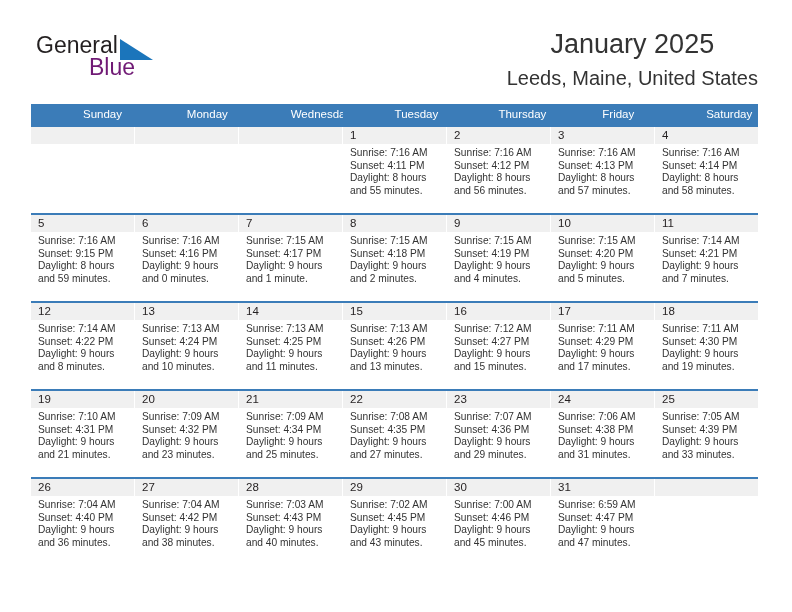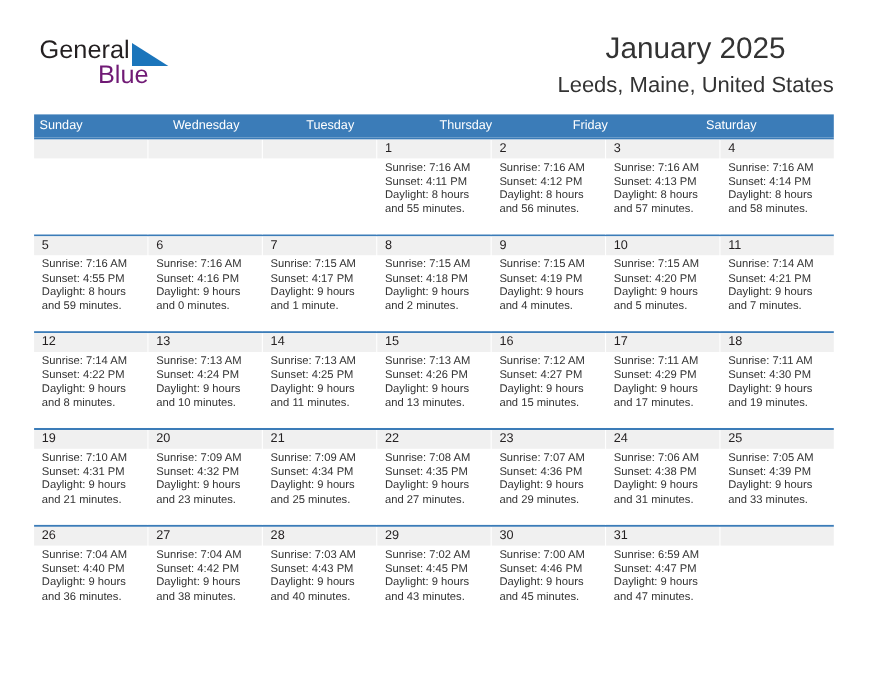--- a/index.html
+++ b/index.html
@@ -97,24 +97,25 @@
     display: flex;
     width: 100%;
     background: #3b7cb8;
     height: 21px;
   }
   .weekday {
     flex: 1 1 0;
     color: #ffffff;
     font-size: 11.5px;
     line-height: 21px;
-    padding-left: 5px;
+    padding-left: 12px;
     box-sizing: border-box;
     white-space: nowrap;
     overflow: hidden;
+    margin-left: 40px;
   }
   .week {
     display: flex;
     width: 100%;
     border-top: 2px solid #3b7cb8;
   }
   .week:first-of-type {
     border-top: none;
   }
   .day {
@@ -166,20 +167,21 @@
       <div class="month-title">January 2025</div>
       <div class="location">Leeds, Maine, United States</div>
     </div>
 
   </div>
 
   <div class="calendar">
 
     <div class="weekdays">
       <div class="weekday">Sunday</div>
+      <div class="weekday">Monday</div>
       <div class="weekday">Wednesday</div>
       <div class="weekday">Tuesday</div>
       <div class="weekday">Thursday</div>
       <div class="weekday">Friday</div>
       <div class="weekday">Saturday</div>
     </div>
 
     <div class="week">
       <div class="day empty">
         <div class="datenum"></div>
@@ -244,21 +246,21 @@
           <div>and 58 minutes.</div>
         </div>
       </div>
     </div>
 
     <div class="week">
       <div class="day">
         <div class="datenum">5</div>
         <div class="info">
           <div>Sunrise: 7:16 AM</div>
-          <div>Sunset: 4:55 PM</div>
+          <div>Sunset: 9:15 PM</div>
           <div>Daylight: 8 hours</div>
           <div>and 59 minutes.</div>
         </div>
       </div>
       <div class="day">
         <div class="datenum">6</div>
         <div class="info">
           <div>Sunrise: 7:16 AM</div>
           <div>Sunset: 4:16 PM</div>
           <div>Daylight: 9 hours</div>

